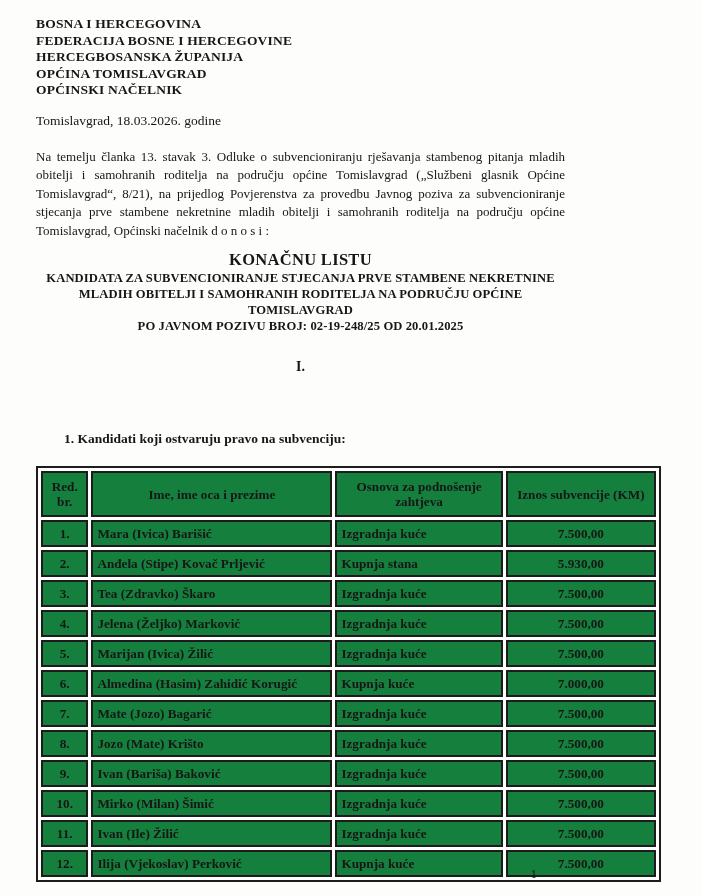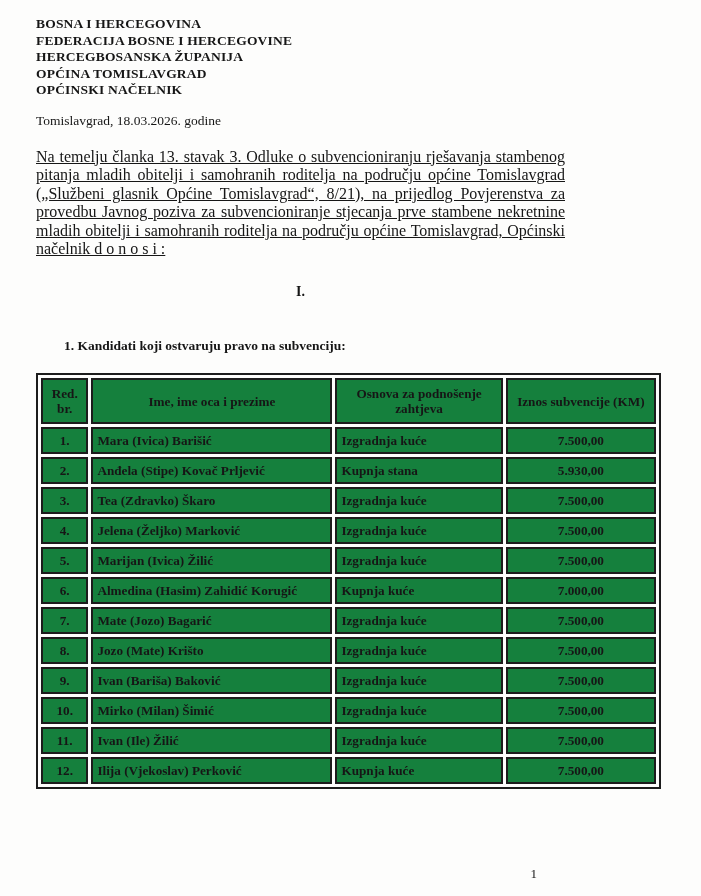--- a/index.html
+++ b/index.html
@@ -14,33 +14,32 @@
 
   .letterhead { margin-bottom: 13px; }
   .letterhead div {
     font-weight: bold; font-size: 13.5px; line-height: 16.5px; letter-spacing: .2px;
   }
 
   .refblock { margin-bottom: 19px; }
   .refblock div { font-size: 13.5px; line-height: 17px; }
 
   .preamble {
-    font-size: 16px; line-height: 18.6px;
+    font-size: 13px; line-height: 18.6px;
     text-align: justify; text-justify: inter-word;
     margin-bottom: 9px;
-    text-decoration: underline;
   }
 
   .titleblock { text-align: center; margin-top: 7px; }
   .title-main { font-weight: bold; font-size: 16.5px; line-height: 21px; letter-spacing: .3px; }
   .title-sub  { font-weight: bold; font-size: 12.6px; line-height: 16px; letter-spacing: .1px; }
 
   .section-numeral { text-align: center; font-weight: bold; font-size: 14px; margin-top: 25px; }
 
-  .list-heading { font-weight: bold; font-size: 13.5px; margin-top: 38px; padding-left: 28px; }
+  .list-heading { font-weight: bold; font-size: 13.5px; margin-top: 56px; padding-left: 28px; }
 
   table.candidates {
     margin-top: 19px;
     width: 625px;
     border: 2px solid #1c1c1c;
     border-spacing: 3px;
     border-collapse: separate;
     background: #fdfdfc;
     table-layout: fixed;
   }
@@ -81,20 +80,26 @@
     <div>OPĆINA TOMISLAVGRAD</div>
     <div>OPĆINSKI NAČELNIK</div>
   </div>
 
   <div class="refblock">
     <div>Tomislavgrad, 18.03.2026. godine</div>
   </div>
 
   <p class="preamble">Na temelju članka 13. stavak 3. Odluke o subvencioniranju rješavanja stambenog pitanja mladih obitelji i samohranih roditelja na području općine Tomislavgrad („Službeni glasnik Općine Tomislavgrad“, 8/21), na prijedlog Povjerenstva za provedbu Javnog poziva za subvencioniranje stjecanja prve stambene nekretnine mladih obitelji i samohranih roditelja na području općine Tomislavgrad, Općinski načelnik d o n o s i :</p>
 
+  <div class="titleblock">
+    <div class="title-main">KONAČNU LISTU</div>
+    <div class="title-sub">KANDIDATA ZA SUBVENCIONIRANJE STJECANJA PRVE STAMBENE NEKRETNINE</div>
+    <div class="title-sub">MLADIH OBITELJI I SAMOHRANIH RODITELJA NA PODRUČJU OPĆINE TOMISLAVGRAD</div>
+    <div class="title-sub">PO JAVNOM POZIVU BROJ: 02-19-248/25 OD 20.01.2025</div>
+  </div>
 
   <div class="section-numeral">I.</div>
 
   <div class="list-heading">1. Kandidati koji ostvaruju pravo na subvenciju:</div>
 
   <table class="candidates">
     <colgroup>
       <col class="c-num">
         <col class="c-name">
         <col class="c-basis">

